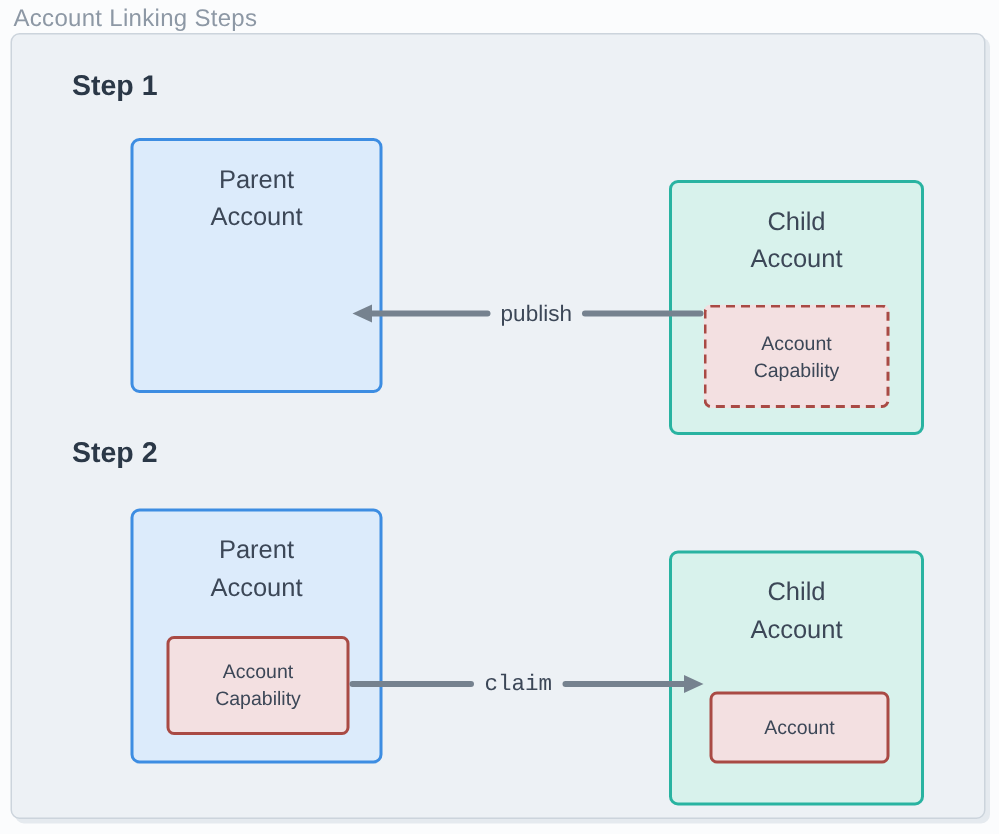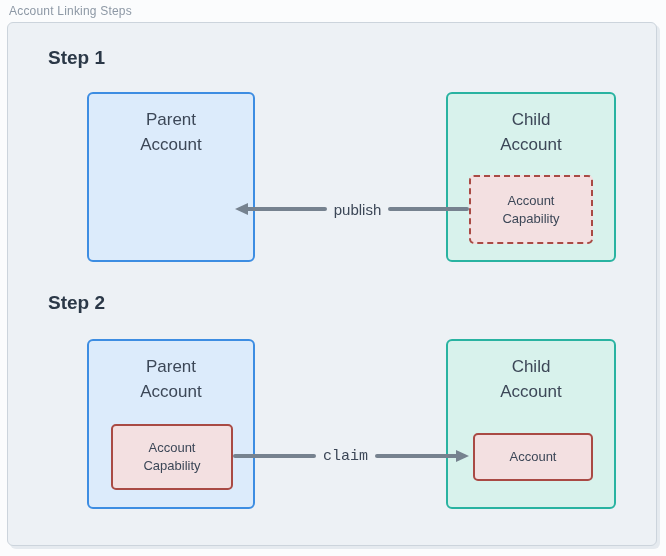--- a/index.html
+++ b/index.html
@@ -9,21 +9,21 @@
     height: 556px;
     background: #fbfcfd;
     font-family: "Liberation Sans", sans-serif;
     position: relative;
     overflow: hidden;
   }
   .diagram-title {
     position: absolute;
     left: 9px;
     top: 4px;
-    font-size: 12px;
+    font-size: 16px;
     color: var(--muted_text);
     letter-spacing: 0.2px;
   }
   .panel {
     position: absolute;
     left: 7px;
     top: 22px;
     width: 650px;
     height: 524px;
     background: var(--panel_bg);
@@ -50,20 +50,21 @@
     box-sizing: border-box;
   }
   .parent-box {
     border: 2px solid var(--parent_border);
     background: var(--parent_fill);
   }
   .child-box {
     border: 2px solid var(--child_border);
     background: var(--child_fill);
     width: 170px;
+    margin-top: 28px;
   }
   .pos-parent1 { left: 79px; top: 69px; }
   .pos-child1  { left: 438px; top: 69px; }
   .pos-parent2 { left: 79px; top: 316px; }
   .pos-child2  { left: 438px; top: 316px; }
 
   .account-box-title {
     margin-top: 13px;
     text-align: center;
     font-size: 17px;

